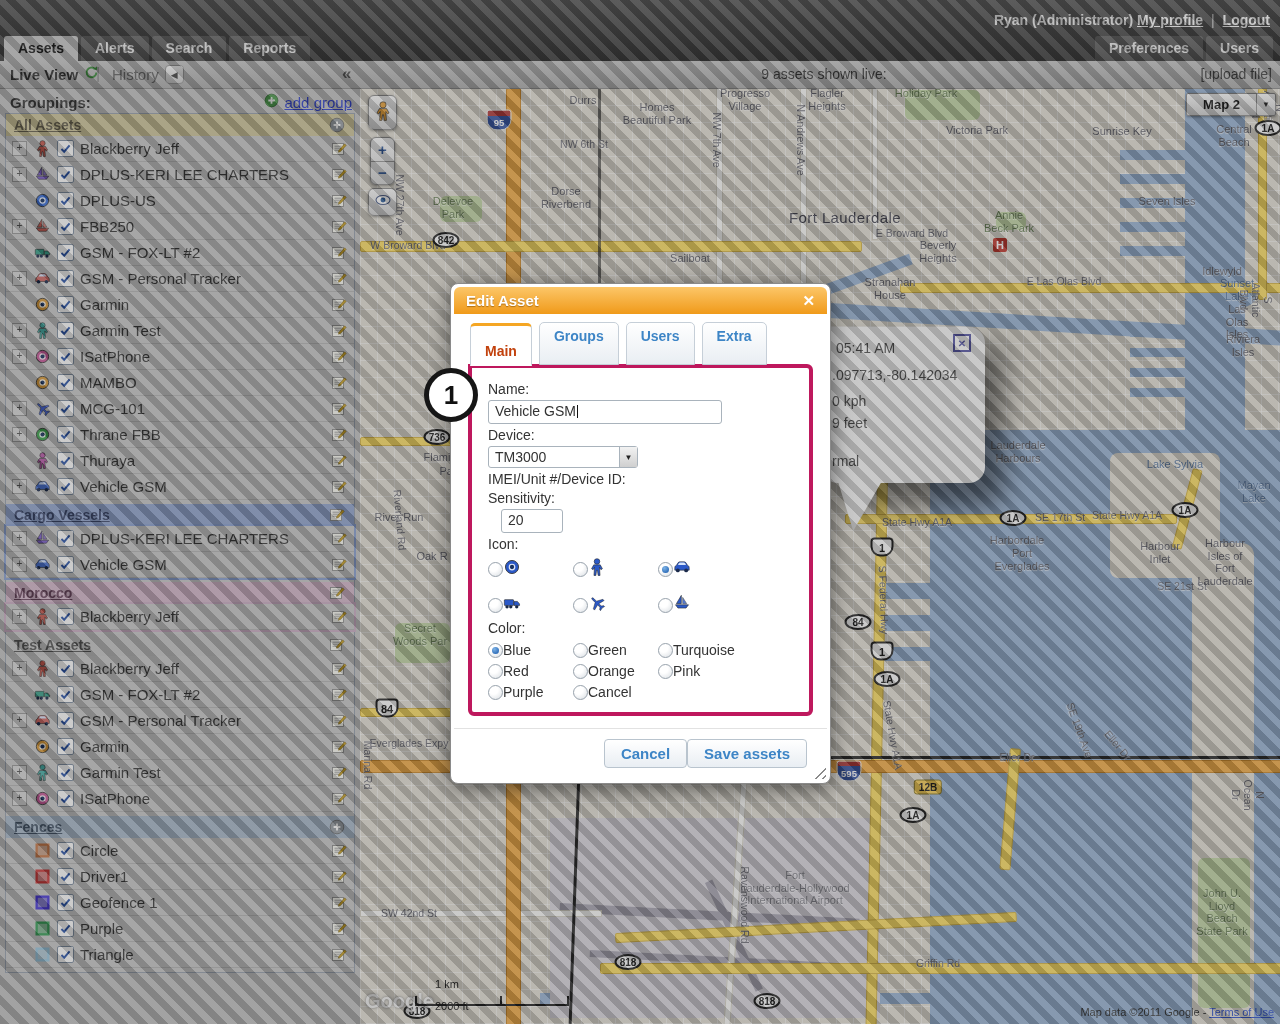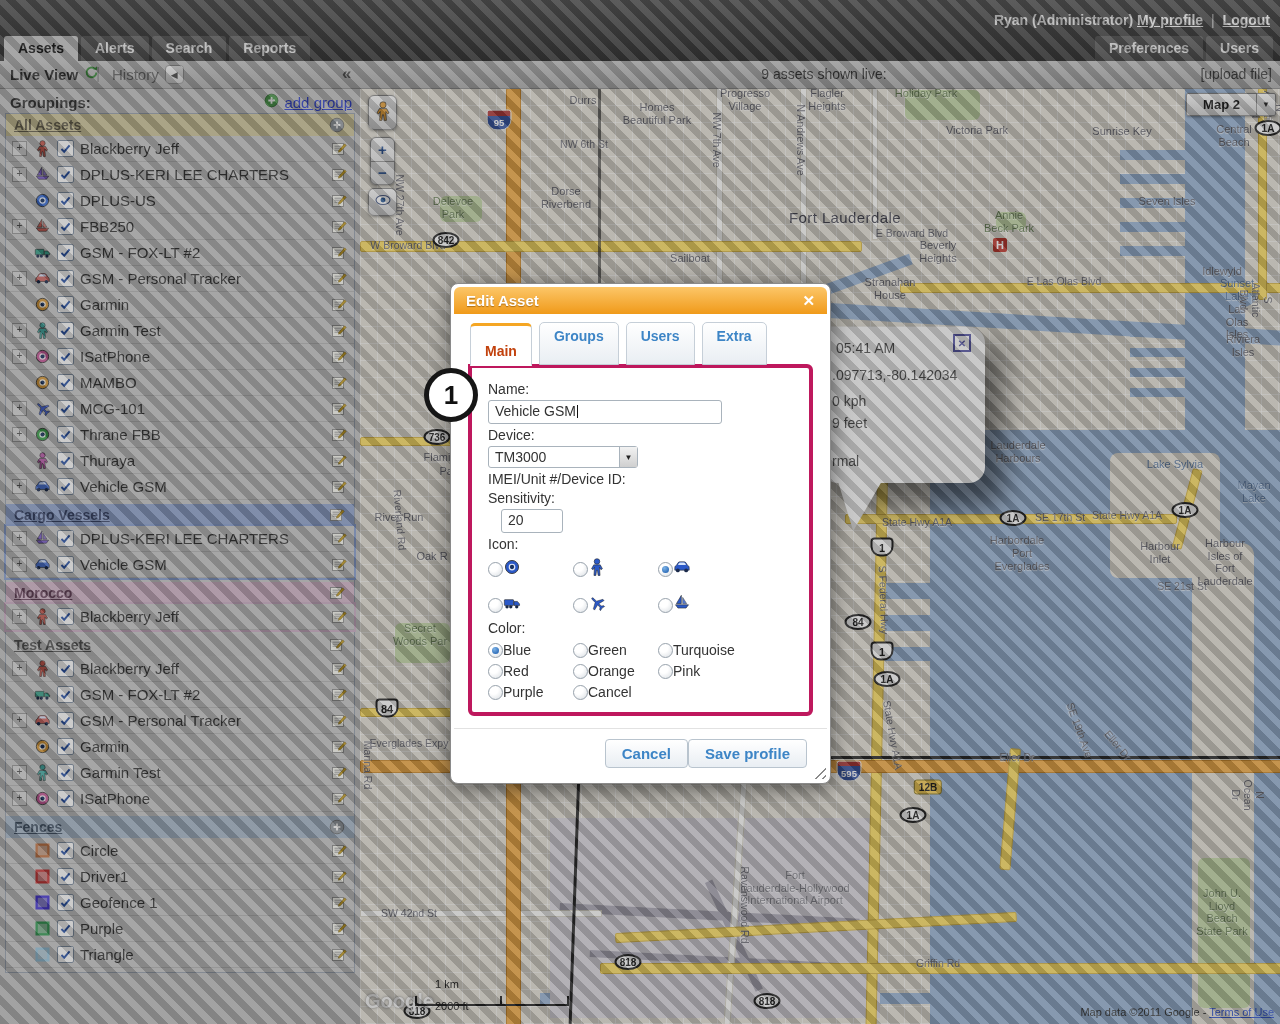--- a/index.html
+++ b/index.html
@@ -1180,19 +1180,19 @@
           </label>
           <label class="opt">
             <span class="radio"></span>
             <span class="optlbl">Cancel</span>
           </label>
         </div>
     </div>
     <div id="dlg-divider"></div>
     <div id="dlg-buttons">
       <button class="btn">Cancel</button>
-      <button class="btn">Save profile</button>
+      <button class="btn">Save assets</button>
     </div>
   </div>
   <div id="resize-handle"></div>
 </div>
 
 <div id="badge">1</div>
 
 </body></html>

